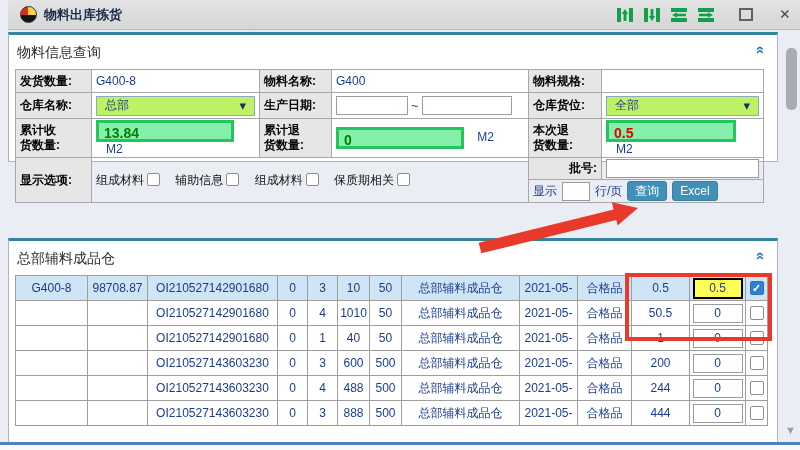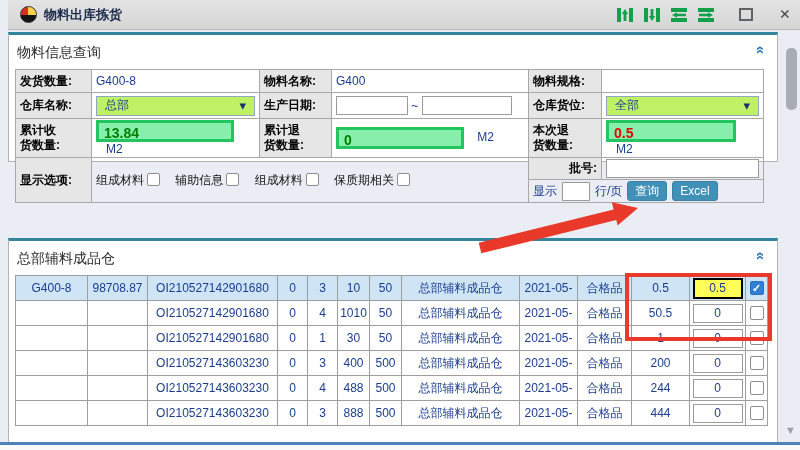--- a/index.html
+++ b/index.html
@@ -295,38 +295,38 @@
       <td>
             <div class="gcb"></div>
           </td>
     </tr>
     <tr>
       <td></td>
       <td></td>
       <td>OI210527142901680</td>
       <td>0</td>
       <td>1</td>
-      <td>30</td>
+      <td>40</td>
       <td>50</td>
       <td>总部辅料成品仓</td>
       <td>2021-05-</td>
       <td>合格品</td>
       <td>1</td>
       <td><input class="ship-inp" value="0" style=""></td>
       <td>
             <div class="gcb"></div>
           </td>
     </tr>
     <tr>
       <td></td>
       <td></td>
       <td>OI210527143603230</td>
       <td>0</td>
       <td>3</td>
-      <td>400</td>
+      <td>600</td>
       <td>500</td>
       <td>总部辅料成品仓</td>
       <td>2021-05-</td>
       <td>合格品</td>
       <td>200</td>
       <td><input class="ship-inp" value="0" style=""></td>
       <td>
             <div class="gcb"></div>
           </td>
     </tr>

